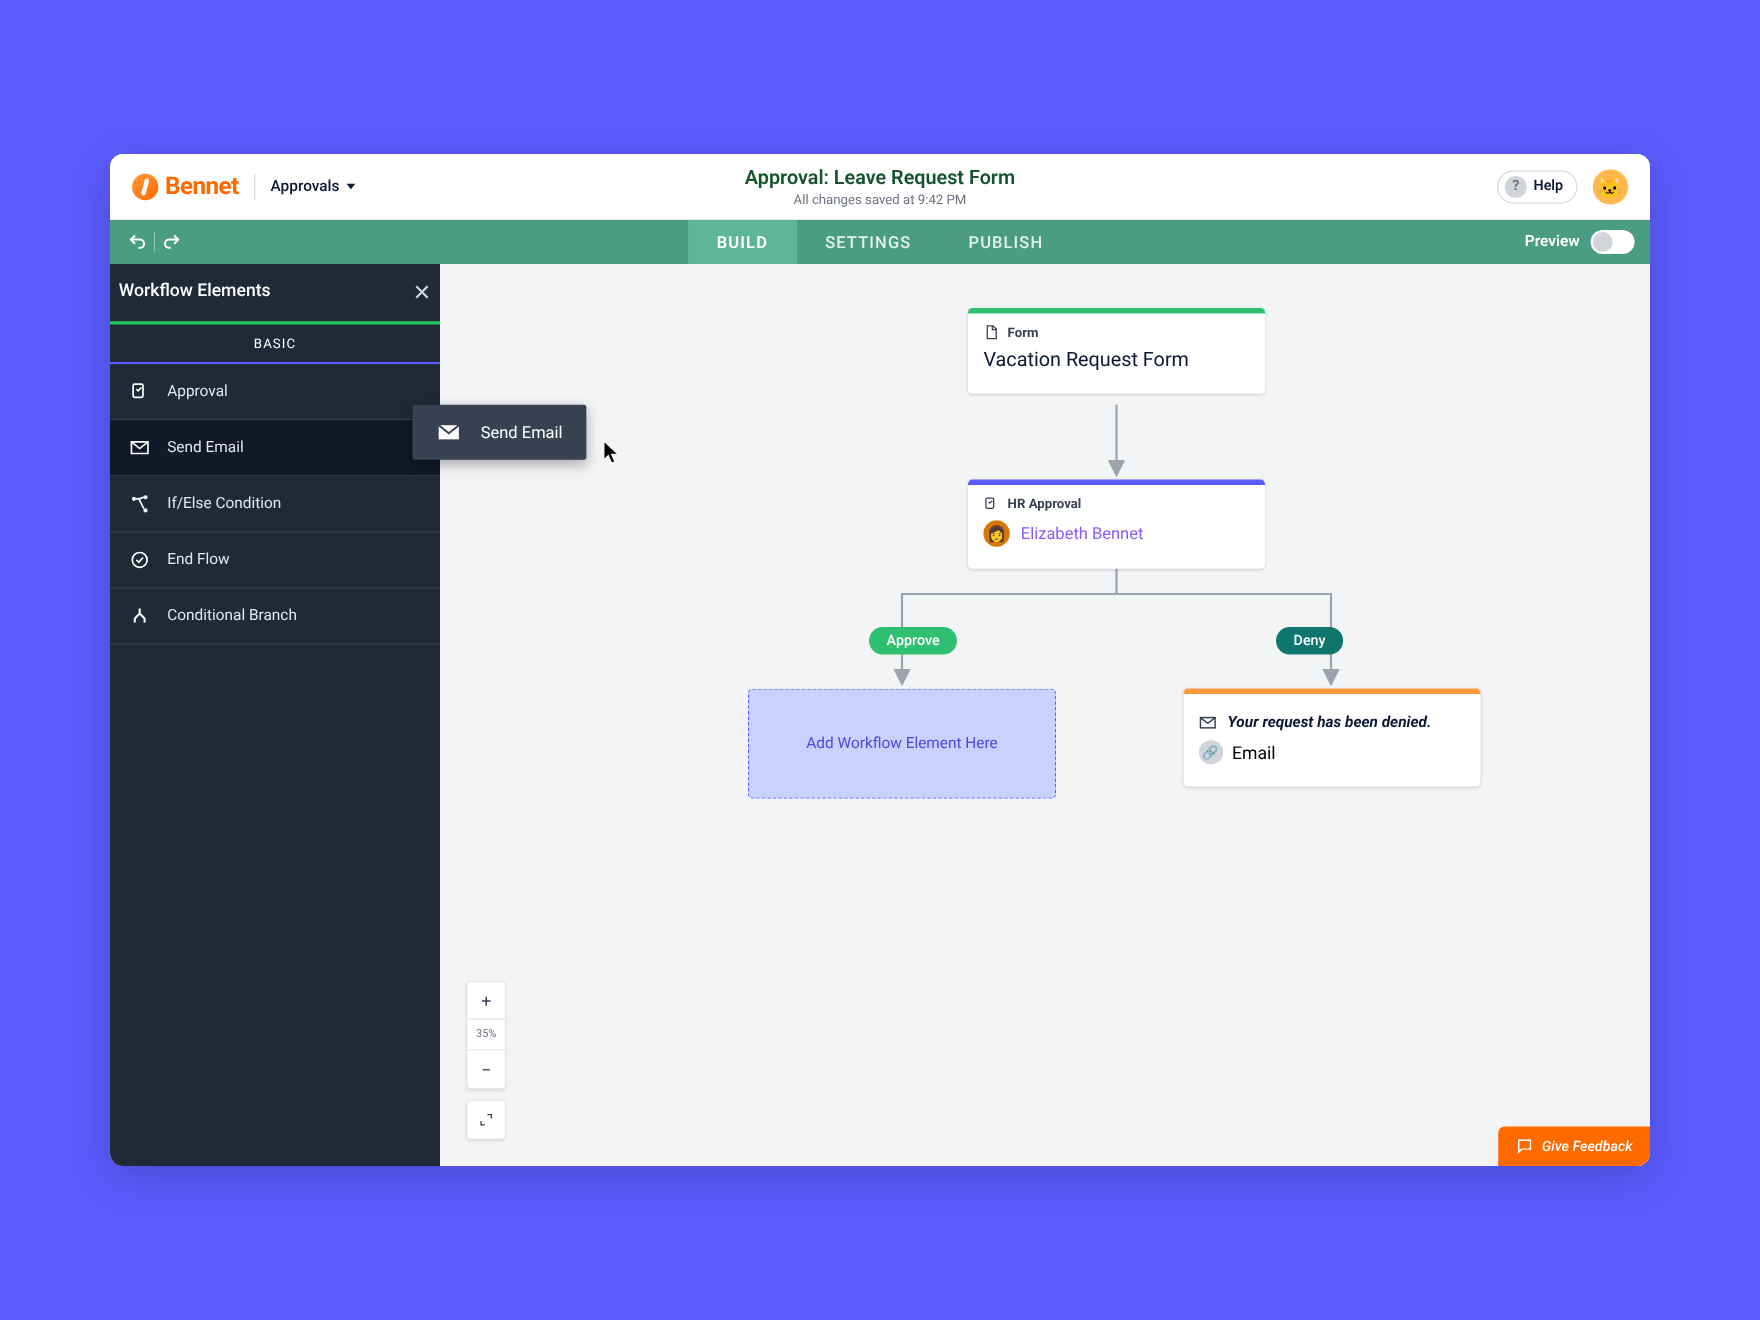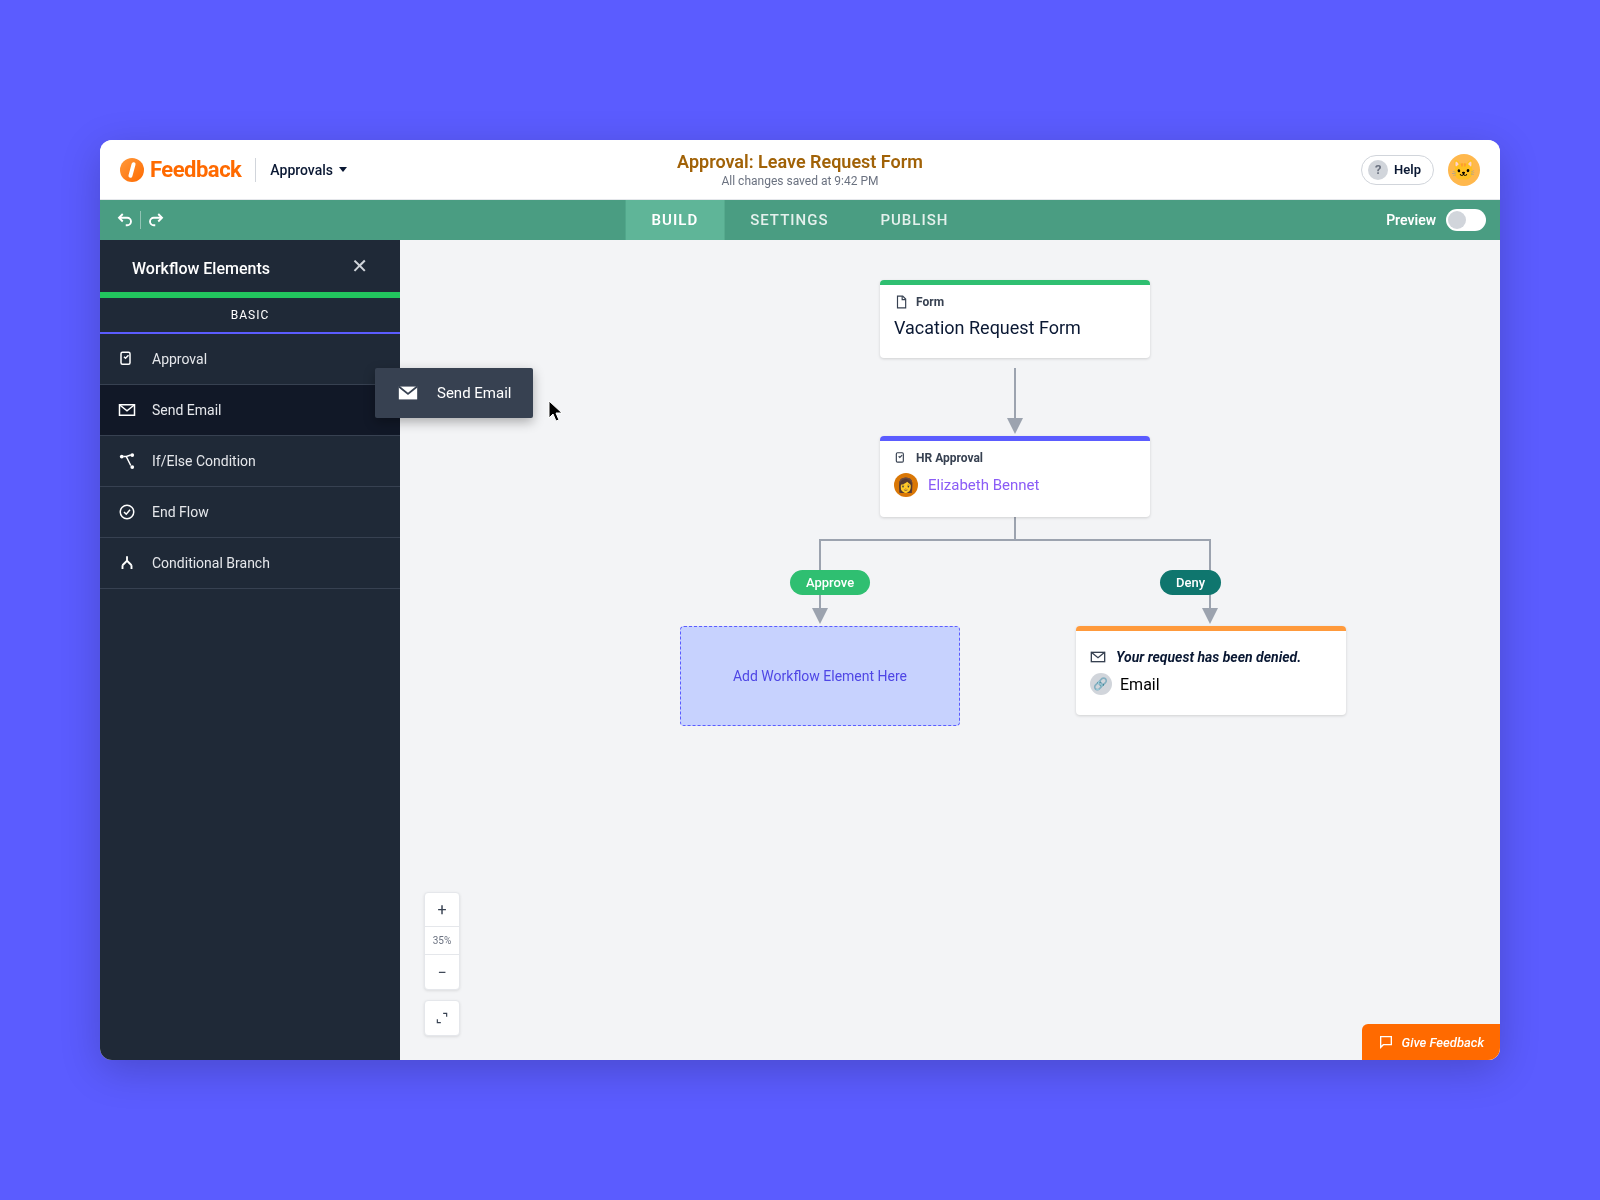--- a/index.html
+++ b/index.html
@@ -9,21 +9,21 @@
 
 .header { height:60px; background:#fff; display:flex; align-items:center; padding:0 20px; border-bottom:1px solid #e5e7eb; position:relative; }
 .logo-wrap { display:flex; align-items:center; gap:6px; }
 .logo-icon { width:24px; height:24px; border-radius:50%; background:linear-gradient(135deg,#ff9a3c,#ff6a00); position:relative; }
 .logo-icon::after { content:""; position:absolute; left:10px; top:4px; width:4px; height:16px; background:#fff; border-radius:2px; transform:rotate(15deg); }
 .logo-text { font-size:22px; font-weight:700; color:#ff6a00; letter-spacing:-0.5px; }
 .divider { width:1px; height:24px; background:#d1d5db; margin:0 14px; }
 .dropdown { color:#0a1833; font-size:14px; font-weight:500; display:flex; align-items:center; gap:6px; cursor:pointer; }
 .chevron-down { width:0; height:0; border-left:4px solid transparent; border-right:4px solid transparent; border-top:5px solid #0a1833; }
 .header-center { position:absolute; left:50%; transform:translateX(-50%); text-align:center; }
-.page-title { font-size:18px; font-weight:600; color:#a16207; }
+.page-title { font-size:18px; font-weight:600; color:#14532d; }
 .save-status { font-size:12px; color:#6b7280; margin-top:2px; }
 .header-right { margin-left:auto; display:flex; align-items:center; gap:14px; }
 .help-btn { display:flex; align-items:center; gap:6px; border:1px solid #d1d5db; border-radius:16px; padding:4px 12px 4px 6px; cursor:pointer; }
 .help-q { width:20px; height:20px; border-radius:50%; background:#d1d5db; color:#6b7280; display:flex; align-items:center; justify-content:center; font-size:13px; font-weight:700; }
 .help-text { font-size:13px; font-weight:600; color:#0a1833; }
 .avatar { width:32px; height:32px; border-radius:50%; background:#ffb84d; display:flex; align-items:center; justify-content:center; font-size:20px; }
 
 
 .toolbar { height:40px; background:#4a9d82; display:flex; align-items:center; position:relative; }
 .undo-redo { display:flex; align-items:center; gap:0; padding:0 10px; }
@@ -32,21 +32,21 @@
 .tabs { display:flex; position:absolute; left:50%; transform:translateX(-50%); height:100%; }
 .tab { padding:0 26px; color:rgba(255,255,255,0.85); font-size:15px; font-weight:500; letter-spacing:1px; display:flex; align-items:center; cursor:pointer; }
 .tab.active { background:#5fb598; color:#fff; font-weight:600; }
 .preview-wrap { margin-left:auto; display:flex; align-items:center; gap:10px; padding-right:14px; color:#fff; font-size:14px; font-weight:600; }
 .toggle { width:40px; height:22px; background:#fff; border-radius:11px; position:relative; cursor:pointer; }
 .toggle-knob { position:absolute; width:18px; height:18px; background:#d1d5db; border-radius:50%; top:2px; left:2px; }
 
 
 .body { display:flex; height:calc(100% - 100px); }
 .sidebar { width:300px; background:#1f2937; color:#fff; display:flex; flex-direction:column; }
-.sidebar-header { display:flex; align-items:flex-end; justify-content:space-between; padding:14px 32px; border-bottom:6px solid #22c55e; }
+.sidebar-header { display:flex; align-items:flex-start; justify-content:space-between; padding:14px 8px; border-bottom:3px solid #22c55e; }
 .sidebar-title { font-size:16px; font-weight:500; }
 .close-x { font-size:20px; cursor:pointer; color:#d1d5db; }
 .sidebar-tab-row { display:flex; border-bottom:2px solid #374151; }
 .sidebar-tab { flex:1; text-align:center; padding:10px 0; font-size:12px; letter-spacing:1px; color:#9ca3af; cursor:pointer; }
 .sidebar-tab.active { color:#fff; border-bottom:2px solid #5b5cff; margin-bottom:-2px; }
 .elem-list { }
 .elem-item { display:flex; align-items:center; gap:14px; padding:14px 16px; border-bottom:1px solid #374151; cursor:grab; font-size:14px; color:#e5e7eb; }
 .elem-item.selected { background:#111827; }
 .elem-icon { width:22px; height:22px; display:flex; align-items:center; justify-content:center; color:#fff; }
 
@@ -89,21 +89,21 @@
 .ico { width:18px; height:18px; }
 </style>
 </head>
 <body>
 
 <div class="app-window">
 
   <div class="header">
     <div class="logo-wrap">
       <div class="logo-icon"></div>
-      <span class="logo-text">Feedback</span>
+      <span class="logo-text">Bennet</span>
     </div>
     <div class="divider"></div>
     <div class="dropdown">
       <span>Approvals</span>
       <span class="chevron-down"></span>
     </div>
     <div class="header-center">
       <div class="page-title">Approval: Leave Request Form</div>
       <div class="save-status">All changes saved at 9:42 PM</div>
     </div>

